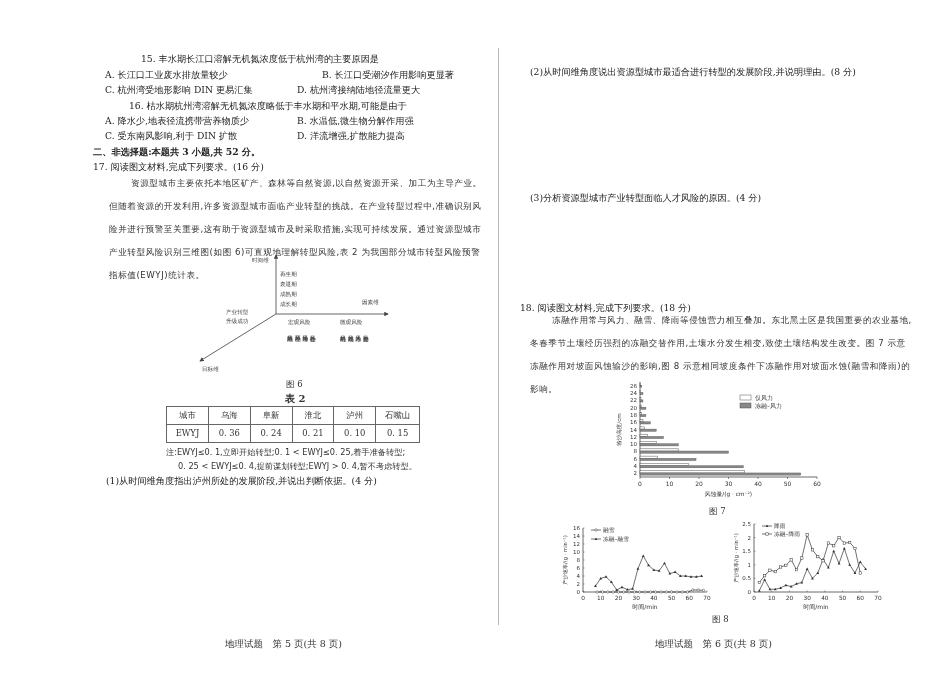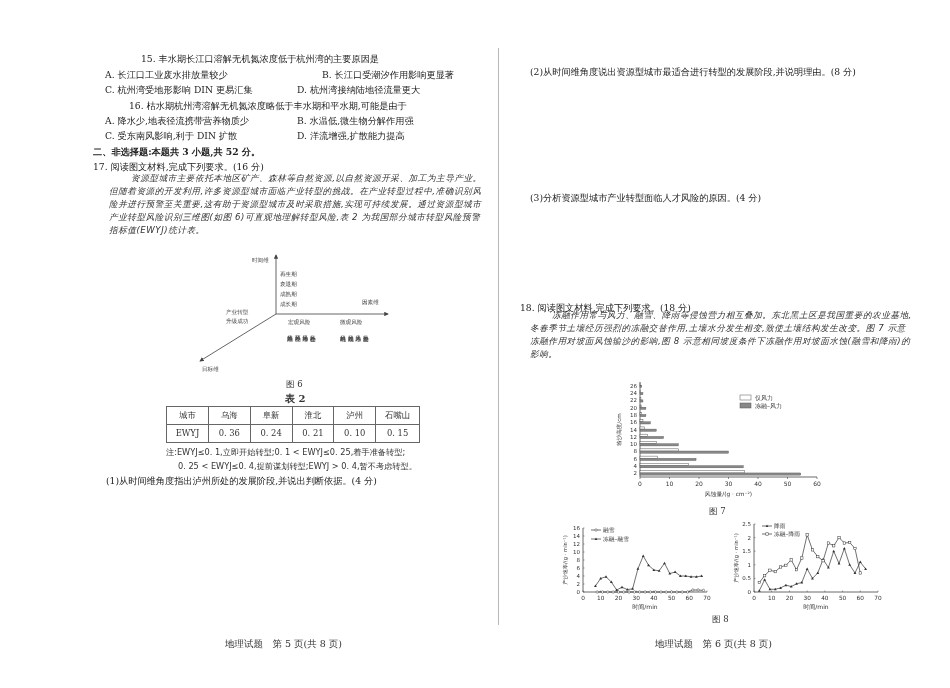--- a/index.html
+++ b/index.html
@@ -2,21 +2,21 @@
 <html><head>
 <meta charset="utf-8">
 <style>
   * { margin: 0; padding: 0; box-sizing: border-box; }
   html, body { width: 950px; height: 688px; background: #ffffff; overflow: hidden; }
   body { position: relative; font-family: "DejaVu Serif", "Liberation Serif", serif; color: #222; font-size: 9.2px; line-height: 1.45; }
   .abs { position: absolute; }
   .line { position: absolute; white-space: nowrap; }
   .divider { position: absolute; left: 498px; top: 48px; width: 1px; height: 577px; background: #b8b8b8; }
   .bold { font-weight: bold; }
-  .para { position: absolute; font-family: "DejaVu Sans", "Liberation Sans", sans-serif; font-size: 8.6px; line-height: 13px; color: #333; letter-spacing: 0.55px; font-style: italic; }
+  .para { position: absolute; font-family: "DejaVu Sans", "Liberation Sans", sans-serif; font-size: 8.6px; line-height: 23px; color: #333; letter-spacing: 0.55px; }
   .indent { text-indent: 22px; }
   table.t2 { position: absolute; border-collapse: collapse; font-size: 8.4px; color: #333; }
   table.t2 td { border: 1px solid #666; text-align: center; height: 18px; }
   table.t2 { border: 1.5px solid #444; }
   .note { position: absolute; font-size: 8.2px; color: #333; white-space: nowrap; font-family: "DejaVu Sans", "Liberation Sans", sans-serif; }
   .caption { position: absolute; font-size: 8.5px; color: #333; text-align: right; }
   .footer { position: absolute; font-size: 9.5px; color: #333; white-space: nowrap; }
   svg text { font-family: "DejaVu Sans", "Liberation Sans", sans-serif; }
 </style>
 </head>

